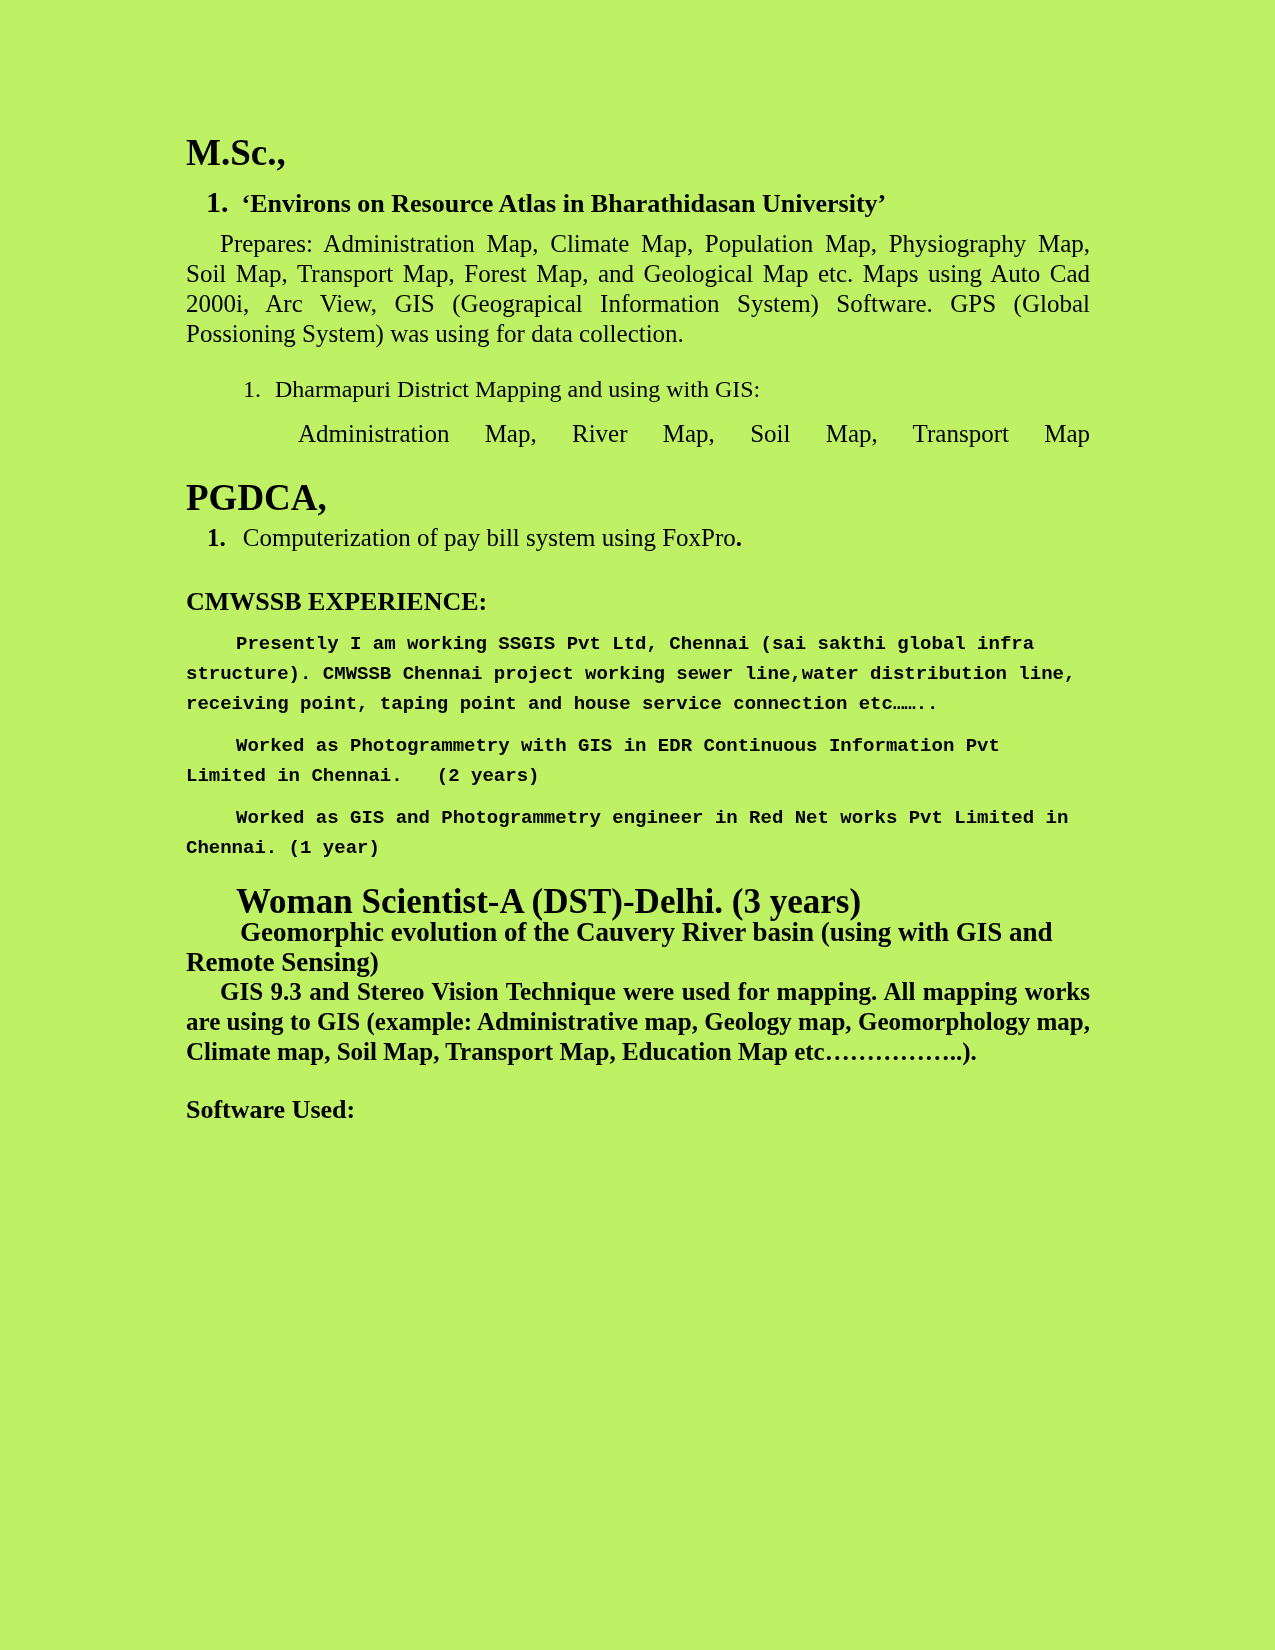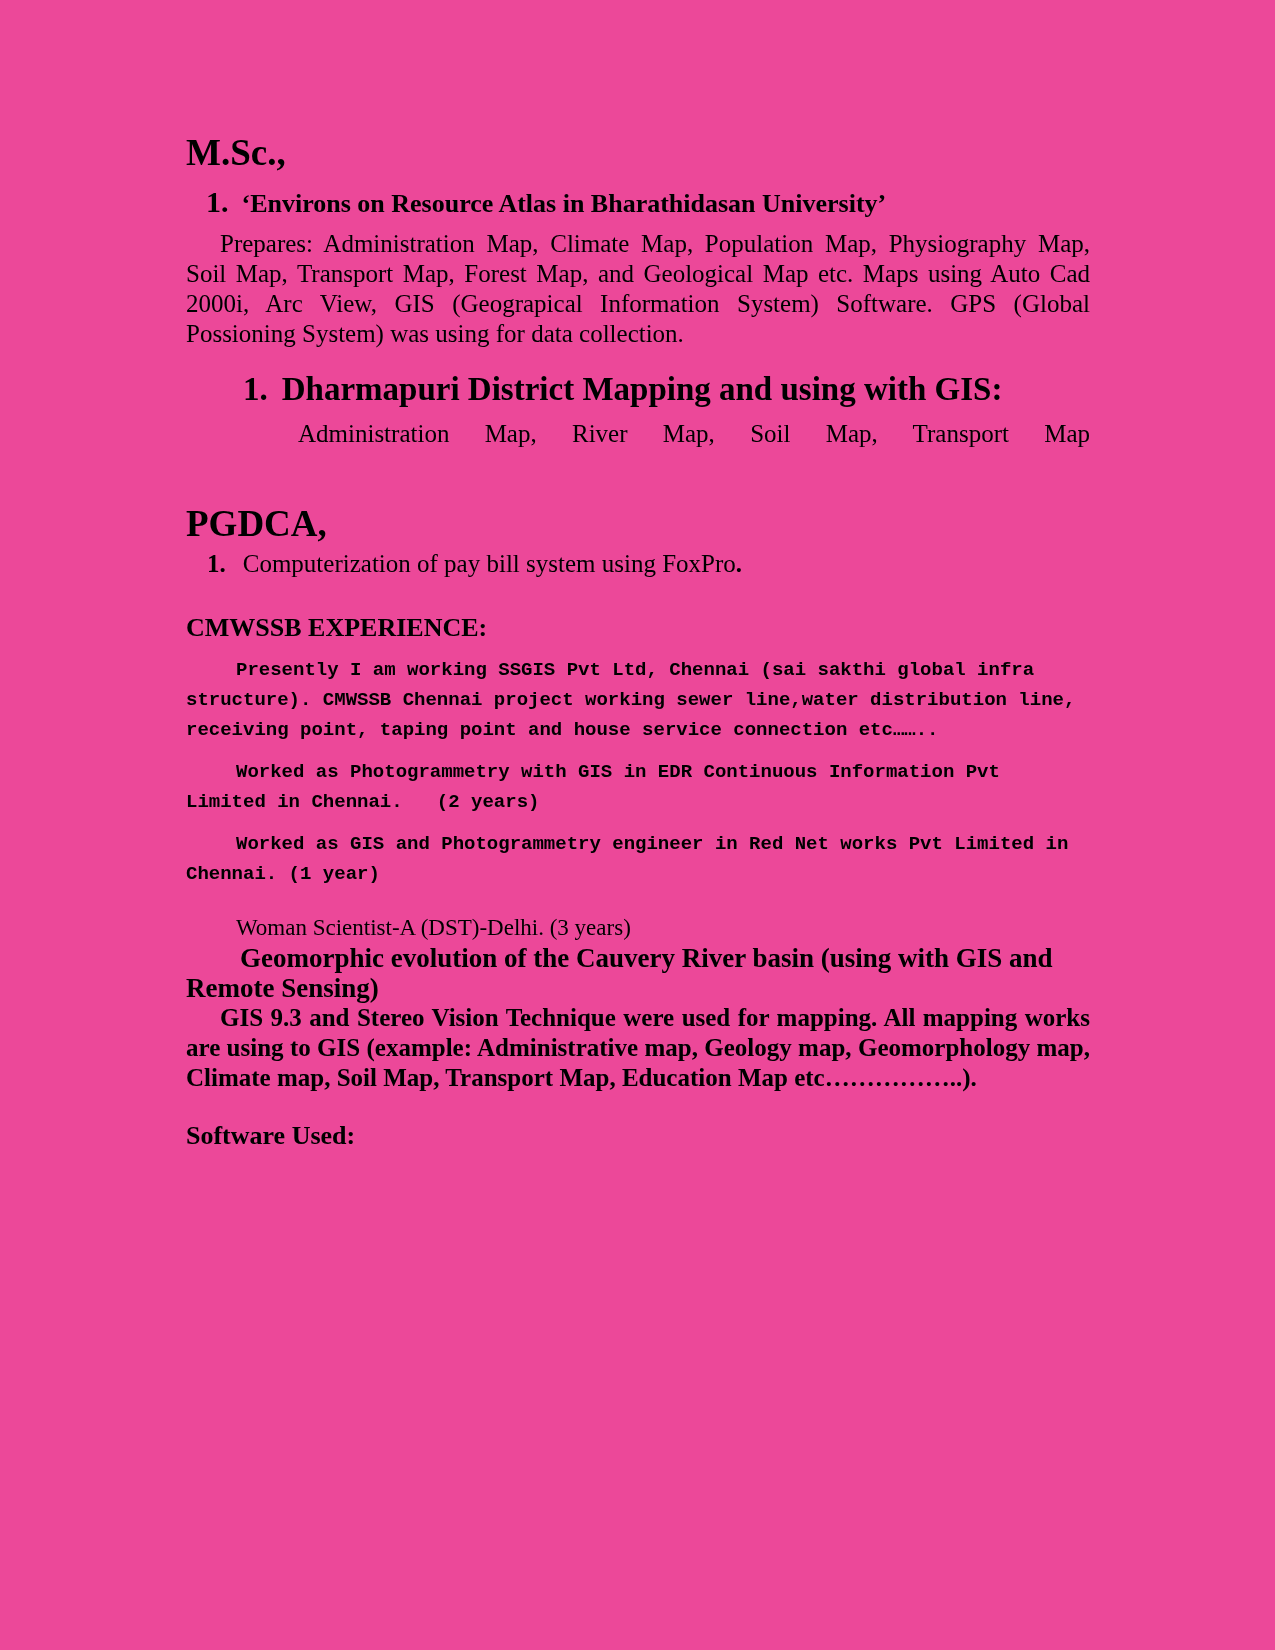--- a/index.html
+++ b/index.html
@@ -5,32 +5,32 @@
   html, body {
     margin: 0;
     padding: 0;
     background: #ffffff;
   }
   .page {
     position: relative;
     width: 1275px;
     height: 1650px;
     box-sizing: border-box;
-    background: #ec4899;
+    background: #bef264;
     color: #000000;
     font-family: "Liberation Serif", "DejaVu Serif", serif;
     padding: 134px 185px 0 186px;
     overflow: hidden;
   }
   .h-big {
     font-size: 37px;
     line-height: 38px;
     font-weight: 700;
   }
-  .h-pgdca { margin-top: 56px; }
+  .h-pgdca { margin-top: 30px; }
 
   .msc-item {
     margin-top: 12px;
     padding-left: 20px;
     line-height: 36px;
   }
   .msc-item .num {
     font-size: 30px;
     font-weight: 700;
     margin-right: 13px;
@@ -47,22 +47,22 @@
     text-justify: inter-word;
   }
   .para-prepares {
     margin-top: 4px;
     text-indent: 34px;
   }
 
   .sub-item {
     margin-top: 24px;
     padding-left: 57px;
-    font-size: 33px;
-    font-weight: 700;
+    font-size: 24px;
+    font-weight: 400;
     line-height: 32px;
   }
   .sub-item .num { margin-right: 14px; }
 
   .para-dharma-first {
     margin-top: 14px;
     padding-left: 112px;
     text-align: justify;
     text-align-last: justify;
   }
@@ -92,22 +92,22 @@
     margin-top: 12px;
     font-size: 19px;
     font-weight: 700;
     line-height: 30px;
     text-indent: 50px;
     white-space: pre-wrap;
     font-family: Liberation Mono, monospace;
   }
   .exp-group { margin-top: 24px; }
   .exp-line1 {
-    font-size: 23px;
-    font-weight: 400;
+    font-size: 35px;
+    font-weight: 700;
     line-height: 30px;
     text-indent: 50px;
   }
   .exp-line2 {
     font-size: 27px;
     font-weight: 700;
     line-height: 30px;
     text-indent: 54px;
   }
 

